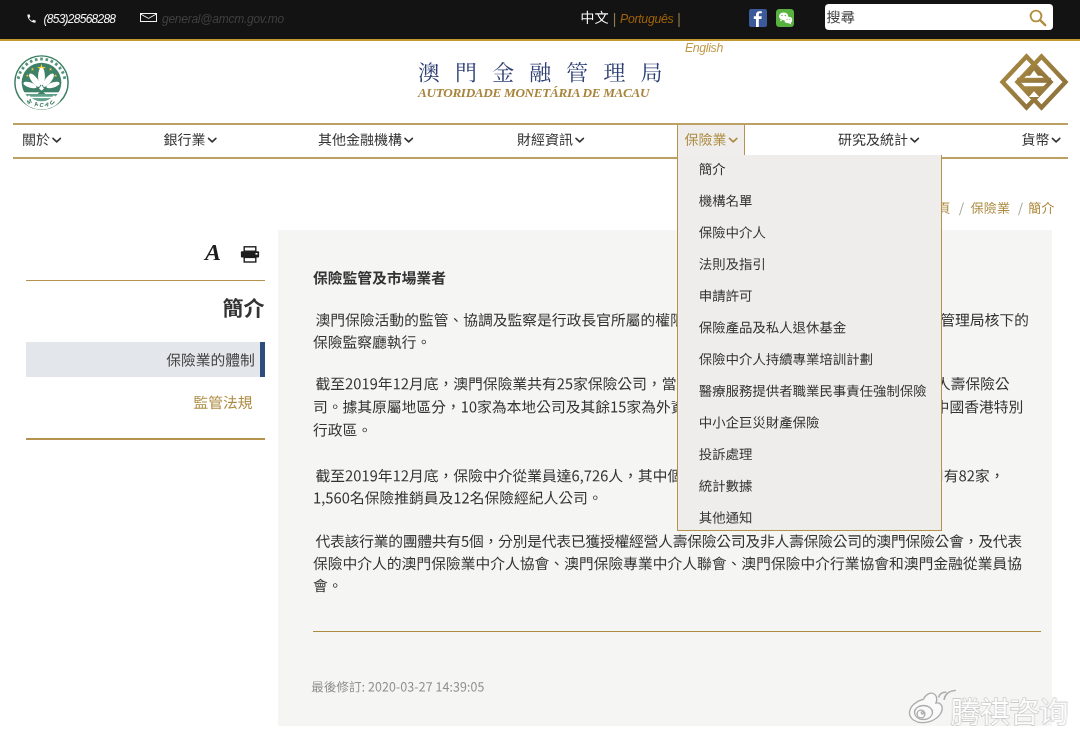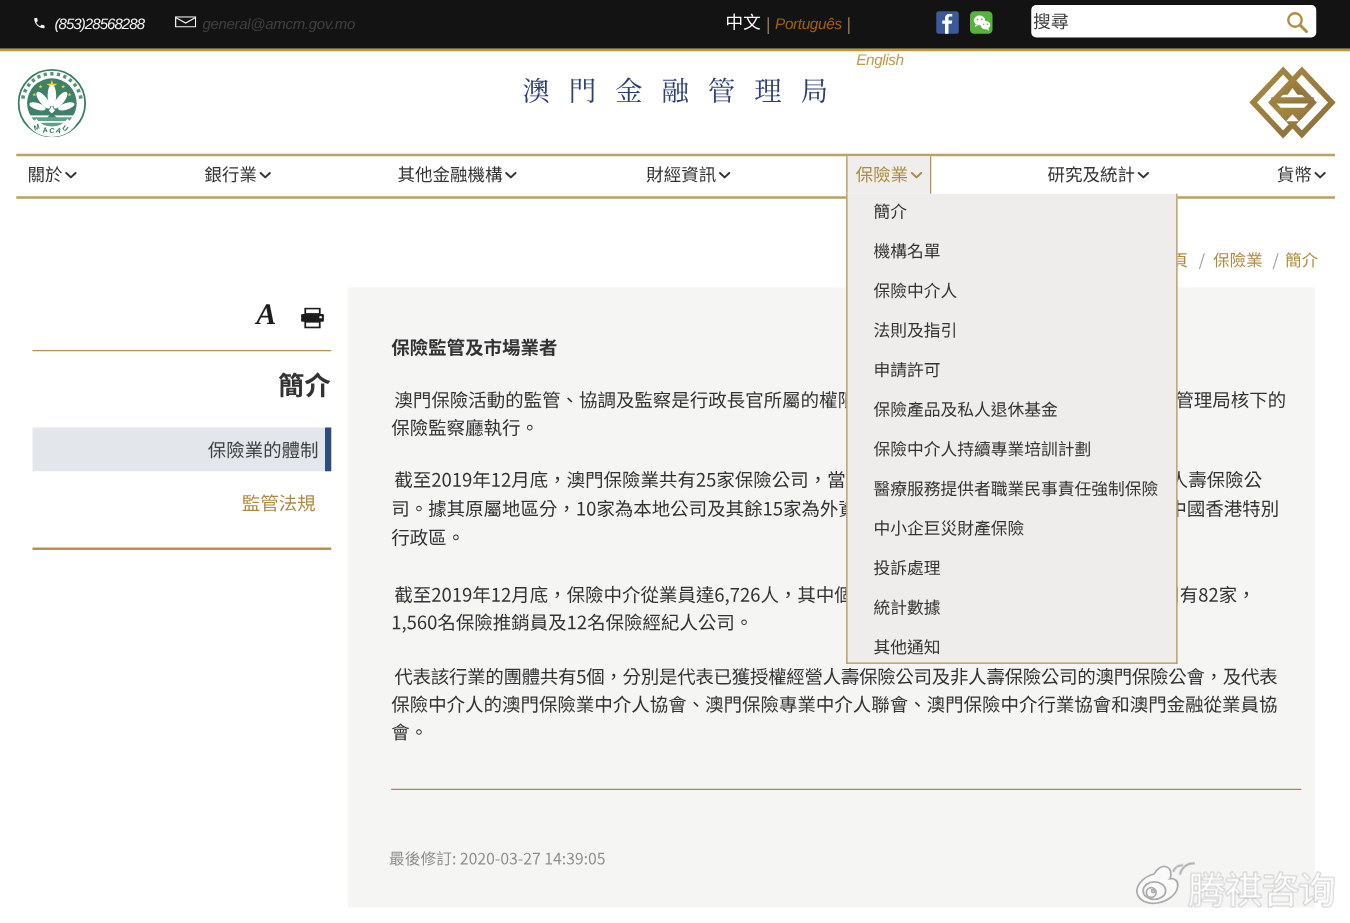--- a/index.html
+++ b/index.html
@@ -321,20 +321,21 @@
 <path d="M20.5 30 L44.5 4.5 L68.5 30 L44.5 55.5 Z"></path>
 </g>
 <g fill="url(#lgold)">
 <rect x="20" y="25.8" width="34" height="5"></rect>
 <path d="M28 23.8 L37 11.5 L46 23.8 L41 23.8 L37 18.4 L33 23.8 Z"></path>
 <path d="M22 34.2 L52 34.2 L37 50 Z"></path>
 </g>
 <path d="M31.8 45 L37 39.3 L42.2 45 Z" fill="#fff"></path>
 </svg>
 
+<div class="abs" style="left:418px;top:85.4px;font-family:'Liberation Serif',serif;font-weight:bold;font-size:13.2px;color:#a8843c;letter-spacing:-0.32px;">AUTORIDADE MONETÁRIA DE MACAU</div>
 
 <div class="abs" style="left:13px;top:122.5px;width:1055px;height:2px;background:#bda064;"></div>
 <div class="abs" style="left:13px;top:157px;width:1055px;height:2px;background:#bda064;"></div>
 
 <div class="abs" style="left:278px;top:230px;width:774px;height:495.5px;background:#f5f5f4;"></div>
 <div class="abs" style="left:26px;top:279.5px;width:239px;height:1.5px;background:#b5924d;"></div>
 <div class="abs" style="left:26px;top:438px;width:239px;height:1.5px;background:#b5924d;"></div>
 <div class="abs" style="left:26px;top:341.7px;width:239px;height:35px;background:#e3e7ec;"></div>
 <div class="abs" style="left:260.2px;top:341.7px;width:4.8px;height:35px;background:#2d4d7c;"></div>
 <div class="abs" style="left:313px;top:631px;width:728px;height:1.2px;background:#ac8a3f;"></div>

